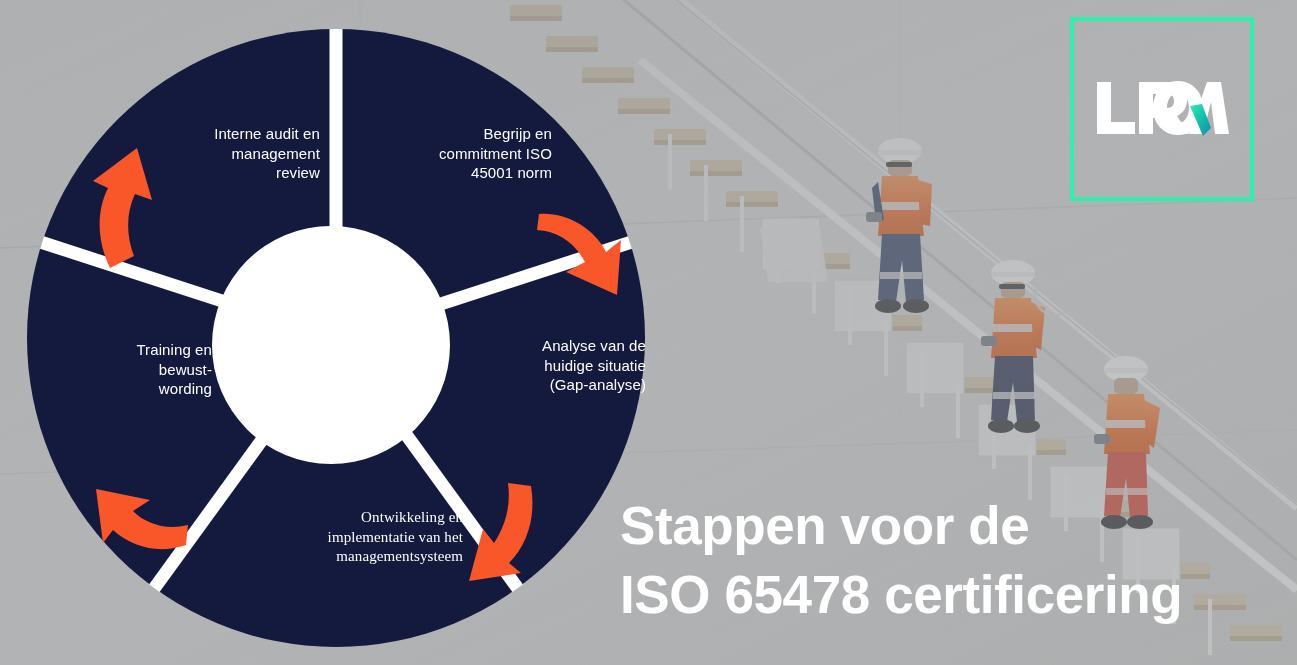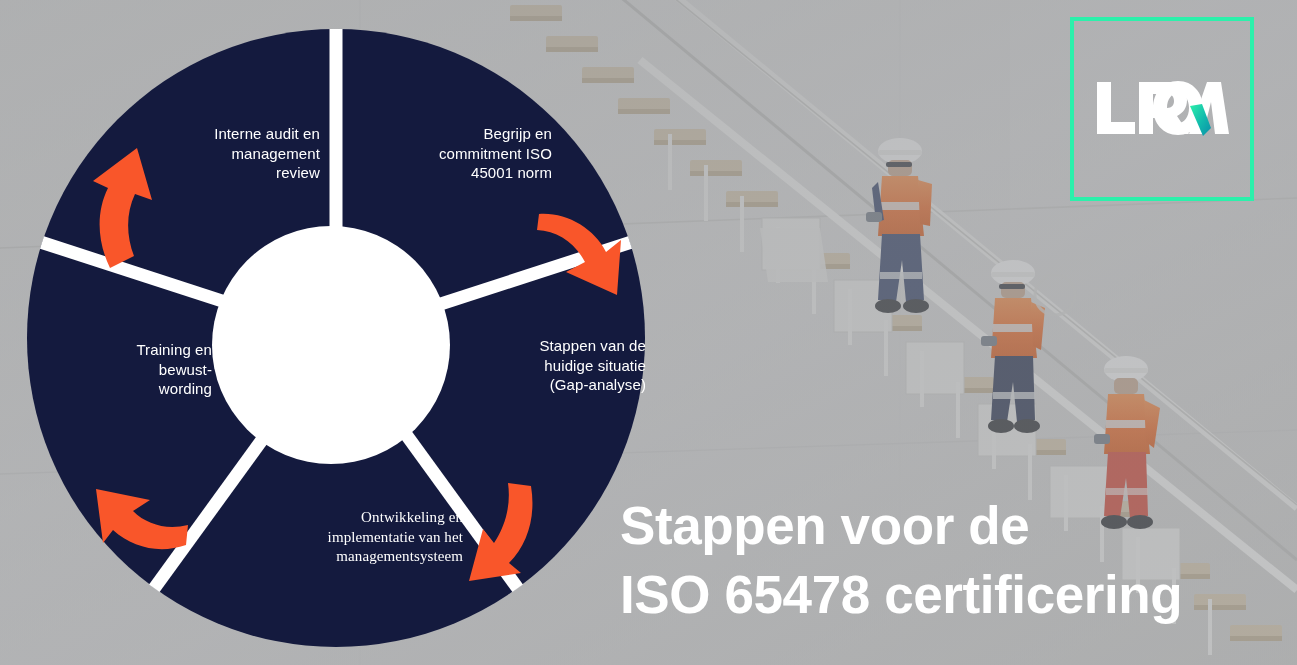--- a/index.html
+++ b/index.html
@@ -315,21 +315,21 @@
              C 97 241, 96 212, 108 188
              L 93 181 L 137 148 L 152 200 L 135 194
              C 126 213, 126 235, 134 256 Z"></path>
   </g>
 </svg>
 
 <div class="seg-label" id="lbl-begrijp">Begrijp en
 commitment ISO
 45001 norm</div>
 
-<div class="seg-label" id="lbl-analyse">Stappen van de
+<div class="seg-label" id="lbl-analyse">Analyse van de
 huidige situatie
 (Gap-analyse)</div>
 
 <div class="seg-label" id="lbl-ontwikkel">Ontwikkeling en
 implementatie van het
 managementsysteem</div>
 
 <div class="seg-label" id="lbl-training">Training en
 bewust-
 wording</div>

